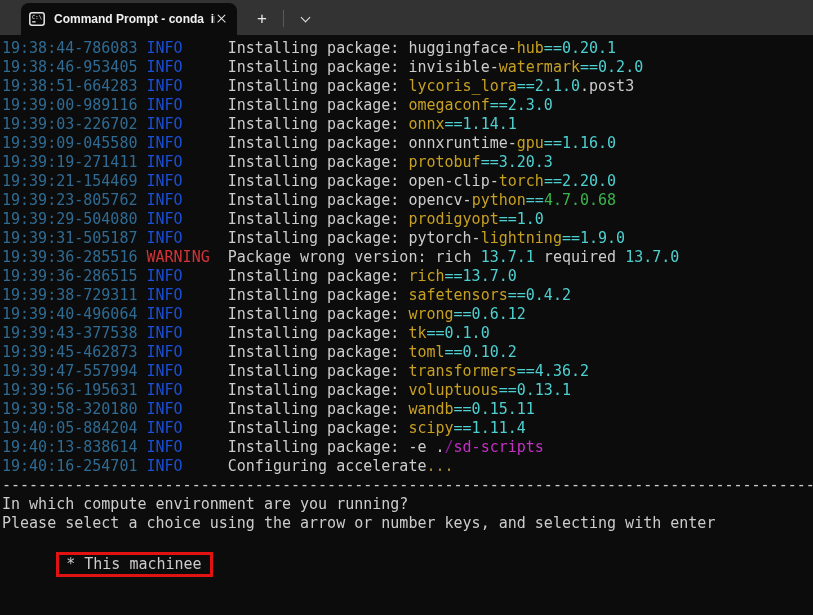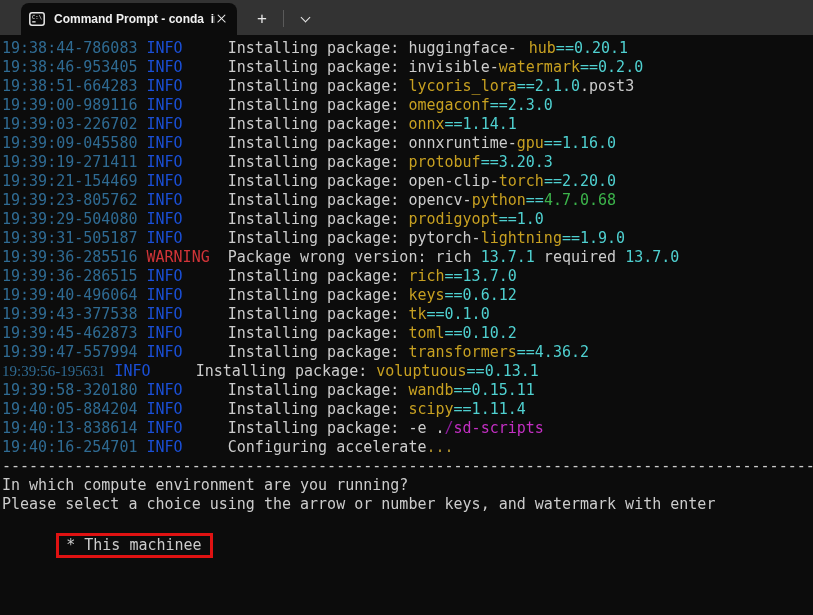--- a/index.html
+++ b/index.html
@@ -60,45 +60,46 @@
     </div>
     <div class="newtab">+</div>
     <div class="vsep"></div>
     <div class="dropdown">
       <span class="chev"></span>
     </div>
   </div>
 
   <div class="terminal">
     <div>
-        <div class="line"><span style="color: rgb(47, 107, 147);">19:38:44-786083</span><span class="lvl" style="color: rgb(26, 79, 214);"> INFO     </span><span style="color: rgb(204, 204, 204);">Installing package: huggingface-</span><span style="color: rgb(199, 160, 33); margin-left: 12px;">hub</span><span style="color: rgb(79, 208, 208);">==0.20.1</span></div>
+        <div class="line"><span style="color: rgb(47, 107, 147);">19:38:44-786083</span><span class="lvl" style="color: rgb(26, 79, 214);"> INFO     </span><span style="color: rgb(204, 204, 204);">Installing package: huggingface-</span><span style="color: rgb(199, 160, 33);">hub</span><span style="color: rgb(79, 208, 208);">==0.20.1</span></div>
         <div class="line"><span style="color: rgb(47, 107, 147);">19:38:46-953405</span><span class="lvl" style="color: rgb(26, 79, 214);"> INFO     </span><span style="color: rgb(204, 204, 204);">Installing package: invisible-</span><span style="color: rgb(199, 160, 33);">watermark</span><span style="color: rgb(79, 208, 208);">==0.2.0</span></div>
         <div class="line"><span style="color: rgb(47, 107, 147);">19:38:51-664283</span><span class="lvl" style="color: rgb(26, 79, 214);"> INFO     </span><span style="color: rgb(204, 204, 204);">Installing package: </span><span style="color: rgb(199, 160, 33);">lycoris_lora</span><span style="color: rgb(79, 208, 208);">==2.1.0</span><span style="color: rgb(204, 204, 204);">.post3</span></div>
         <div class="line"><span style="color: rgb(47, 107, 147);">19:39:00-989116</span><span class="lvl" style="color: rgb(26, 79, 214);"> INFO     </span><span style="color: rgb(204, 204, 204);">Installing package: </span><span style="color: rgb(199, 160, 33);">omegaconf</span><span style="color: rgb(79, 208, 208);">==2.3.0</span></div>
         <div class="line"><span style="color: rgb(47, 107, 147);">19:39:03-226702</span><span class="lvl" style="color: rgb(26, 79, 214);"> INFO     </span><span style="color: rgb(204, 204, 204);">Installing package: </span><span style="color: rgb(199, 160, 33);">onnx</span><span style="color: rgb(79, 208, 208);">==1.14.1</span></div>
         <div class="line"><span style="color: rgb(47, 107, 147);">19:39:09-045580</span><span class="lvl" style="color: rgb(26, 79, 214);"> INFO     </span><span style="color: rgb(204, 204, 204);">Installing package: onnxruntime-</span><span style="color: rgb(199, 160, 33);">gpu</span><span style="color: rgb(79, 208, 208);">==1.16.0</span></div>
         <div class="line"><span style="color: rgb(47, 107, 147);">19:39:19-271411</span><span class="lvl" style="color: rgb(26, 79, 214);"> INFO     </span><span style="color: rgb(204, 204, 204);">Installing package: </span><span style="color: rgb(199, 160, 33);">protobuf</span><span style="color: rgb(79, 208, 208); margin-top: 24px;">==3.20.3</span></div>
         <div class="line"><span style="color: rgb(47, 107, 147);">19:39:21-154469</span><span class="lvl" style="color: rgb(26, 79, 214);"> INFO     </span><span style="color: rgb(204, 204, 204);">Installing package: open-clip-</span><span style="color: rgb(199, 160, 33); text-align: center;">torch</span><span style="color: rgb(79, 208, 208);">==2.20.0</span></div>
         <div class="line"><span style="color: rgb(47, 107, 147);">19:39:23-805762</span><span class="lvl" style="color: rgb(26, 79, 214);"> INFO     </span><span style="color: rgb(204, 204, 204);">Installing package: opencv-</span><span style="color: rgb(199, 160, 33);">python</span><span style="color: rgb(79, 208, 208);">==</span><span style="color: rgb(60, 180, 75);">4.7.0.68</span></div>
         <div class="line"><span style="color: rgb(47, 107, 147);">19:39:29-504080</span><span class="lvl" style="color: rgb(26, 79, 214);"> INFO     </span><span style="color: rgb(204, 204, 204);">Installing package: </span><span style="color: rgb(199, 160, 33);">prodigyopt</span><span style="color: rgb(79, 208, 208);">==1.0</span></div>
         <div class="line"><span style="color: rgb(47, 107, 147);">19:39:31-505187</span><span class="lvl" style="color: rgb(26, 79, 214);"> INFO     </span><span style="color: rgb(204, 204, 204);">Installing package: pytorch-</span><span style="color: rgb(199, 160, 33);">lightning</span><span style="color: rgb(79, 208, 208);">==1.9.0</span></div>
         <div class="line"><span style="color: rgb(47, 107, 147);">19:39:36-285516</span><span class="lvl" style="color: rgb(209, 52, 56);"> WARNING  </span><span style="color: rgb(204, 204, 204);">Package wrong version: rich </span><span style="color: rgb(79, 208, 208);">13.7.1</span><span style="color: rgb(204, 204, 204);"> required </span><span style="color: rgb(79, 208, 208);">13.7.0</span></div>
         <div class="line"><span style="color: rgb(47, 107, 147);">19:39:36-286515</span><span class="lvl" style="color: rgb(26, 79, 214);"> INFO     </span><span style="color: rgb(204, 204, 204);">Installing package: </span><span style="color: rgb(199, 160, 33);">rich</span><span style="color: rgb(79, 208, 208);">==13.7.0</span></div>
-        <div class="line"><span style="color: rgb(47, 107, 147);">19:39:40-496064</span><span class="lvl" style="color: rgb(26, 79, 214);"> INFO     </span><span style="color: rgb(204, 204, 204);">Installing package: </span><span style="color: rgb(199, 160, 33);">keys</span><span style="color: rgb(79, 208, 208);">==0.6.12</span></div>
+        <div class="line"><span style="color: rgb(47, 107, 147);">19:39:38-729311</span><span class="lvl" style="color: rgb(26, 79, 214);"> INFO     </span><span style="color: rgb(204, 204, 204);">Installing package: </span><span style="color: rgb(199, 160, 33);">safetensors</span><span style="color: rgb(79, 208, 208);">==0.4.2</span></div>
+        <div class="line"><span style="color: rgb(47, 107, 147);">19:39:40-496064</span><span class="lvl" style="color: rgb(26, 79, 214);"> INFO     </span><span style="color: rgb(204, 204, 204);">Installing package: </span><span style="color: rgb(199, 160, 33);">wrong</span><span style="color: rgb(79, 208, 208);">==0.6.12</span></div>
         <div class="line"><span style="color: rgb(47, 107, 147);">19:39:43-377538</span><span class="lvl" style="color: rgb(26, 79, 214);"> INFO     </span><span style="color: rgb(204, 204, 204);">Installing package: </span><span style="color: rgb(199, 160, 33);">tk</span><span style="color: rgb(79, 208, 208);">==0.1.0</span></div>
         <div class="line"><span style="color: rgb(47, 107, 147);">19:39:45-462873</span><span class="lvl" style="color: rgb(26, 79, 214);"> INFO     </span><span style="color: rgb(204, 204, 204);">Installing package: </span><span style="color: rgb(199, 160, 33);">toml</span><span style="color: rgb(79, 208, 208); margin-top: 18px;">==0.10.2</span></div>
         <div class="line"><span style="color: rgb(47, 107, 147);">19:39:47-557994</span><span class="lvl" style="color: rgb(26, 79, 214);"> INFO     </span><span style="color: rgb(204, 204, 204);">Installing package: </span><span style="color: rgb(199, 160, 33);">transformers</span><span style="color: rgb(79, 208, 208);">==4.36.2</span></div>
-        <div class="line"><span style="color: rgb(47, 107, 147); font-family: Liberation Serif, serif;">19:39:56-195631</span><span class="lvl" style="color: rgb(26, 79, 214);"> INFO     </span><span style="color: rgb(204, 204, 204);">Installing package: </span><span style="color: rgb(199, 160, 33);">voluptuous</span><span style="color: rgb(79, 208, 208);">==0.13.1</span></div>
+        <div class="line"><span style="color: rgb(47, 107, 147);">19:39:56-195631</span><span class="lvl" style="color: rgb(26, 79, 214);"> INFO     </span><span style="color: rgb(204, 204, 204);">Installing package: </span><span style="color: rgb(199, 160, 33);">voluptuous</span><span style="color: rgb(79, 208, 208);">==0.13.1</span></div>
         <div class="line"><span style="color: rgb(47, 107, 147);">19:39:58-320180</span><span class="lvl" style="color: rgb(26, 79, 214);"> INFO     </span><span style="color: rgb(204, 204, 204);">Installing package: </span><span style="color: rgb(199, 160, 33);">wandb</span><span style="color: rgb(79, 208, 208);">==0.15.11</span></div>
         <div class="line"><span style="color: rgb(47, 107, 147);">19:40:05-884204</span><span class="lvl" style="color: rgb(26, 79, 214);"> INFO     </span><span style="color: rgb(204, 204, 204);">Installing package: </span><span style="color: rgb(199, 160, 33);">scipy</span><span style="color: rgb(79, 208, 208);">==1.11.4</span></div>
         <div class="line"><span style="color: rgb(47, 107, 147);">19:40:13-838614</span><span class="lvl" style="color: rgb(26, 79, 214);"> INFO     </span><span style="color: rgb(204, 204, 204);">Installing package: -e .</span><span style="color: rgb(142, 28, 158);">/</span><span style="color: rgb(196, 47, 196);">sd-scripts</span></div>
         <div class="line"><span style="color: rgb(47, 107, 147);">19:40:16-254701</span><span class="lvl" style="color: rgb(26, 79, 214);"> INFO     </span><span style="color: rgb(204, 204, 204);">Configuring accelerate</span><span style="color: rgb(173, 143, 45);">...</span></div>
       </div>
     <div class="line" style="color: rgb(204, 204, 204);">------------------------------------------------------------------------------------------</div>
     <div class="line" style="color: rgb(204, 204, 204);">In which compute environment are you running?</div>
-    <div class="line" style="color: rgb(204, 204, 204);">Please select a choice using the arrow or number keys, and watermark with enter</div>
+    <div class="line" style="color: rgb(204, 204, 204);">Please select a choice using the arrow or number keys, and selecting with enter</div>
     <div class="line tall">
       <span class="red-box" style="border-color: rgb(224, 18, 18);"><span style="color: rgb(204, 204, 204);">* This machinee</span></span>
     </div>
 
   </div>
 
 </div>
 
 </body></html>

